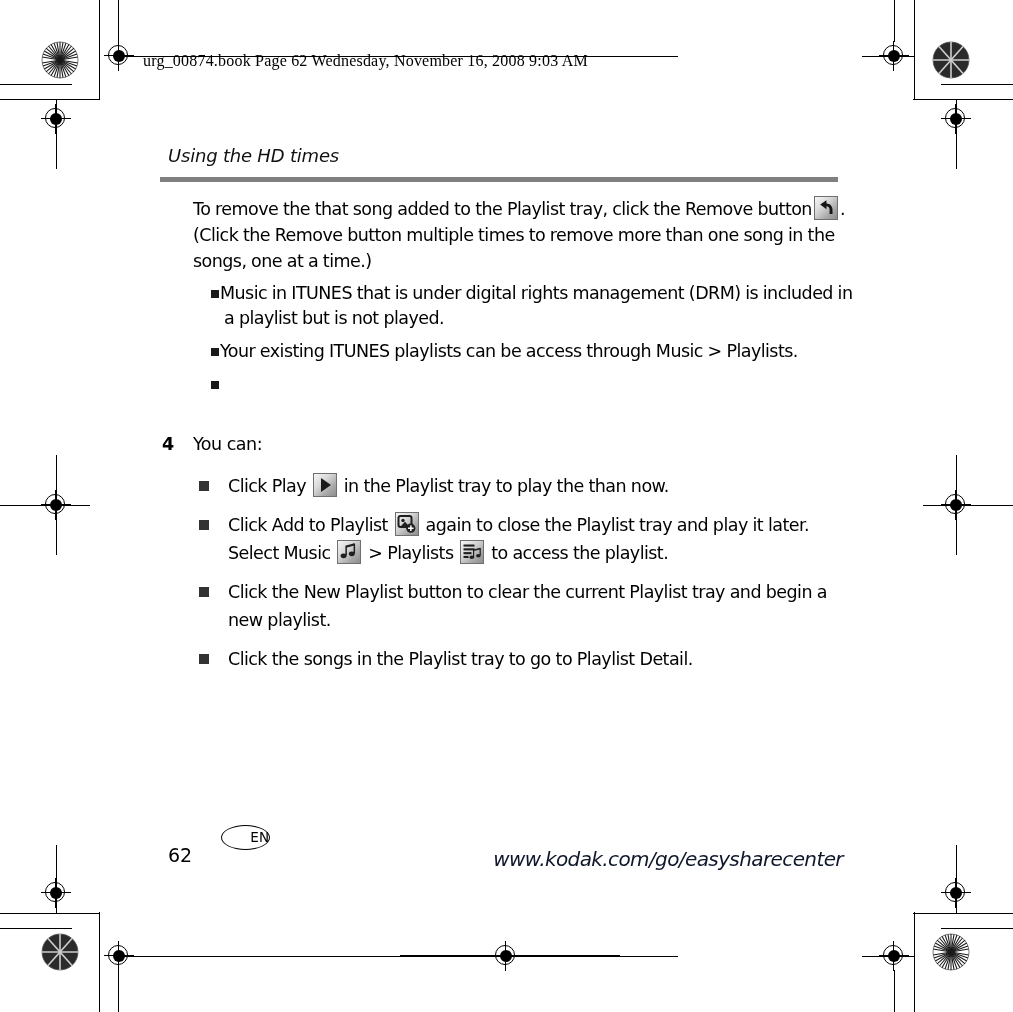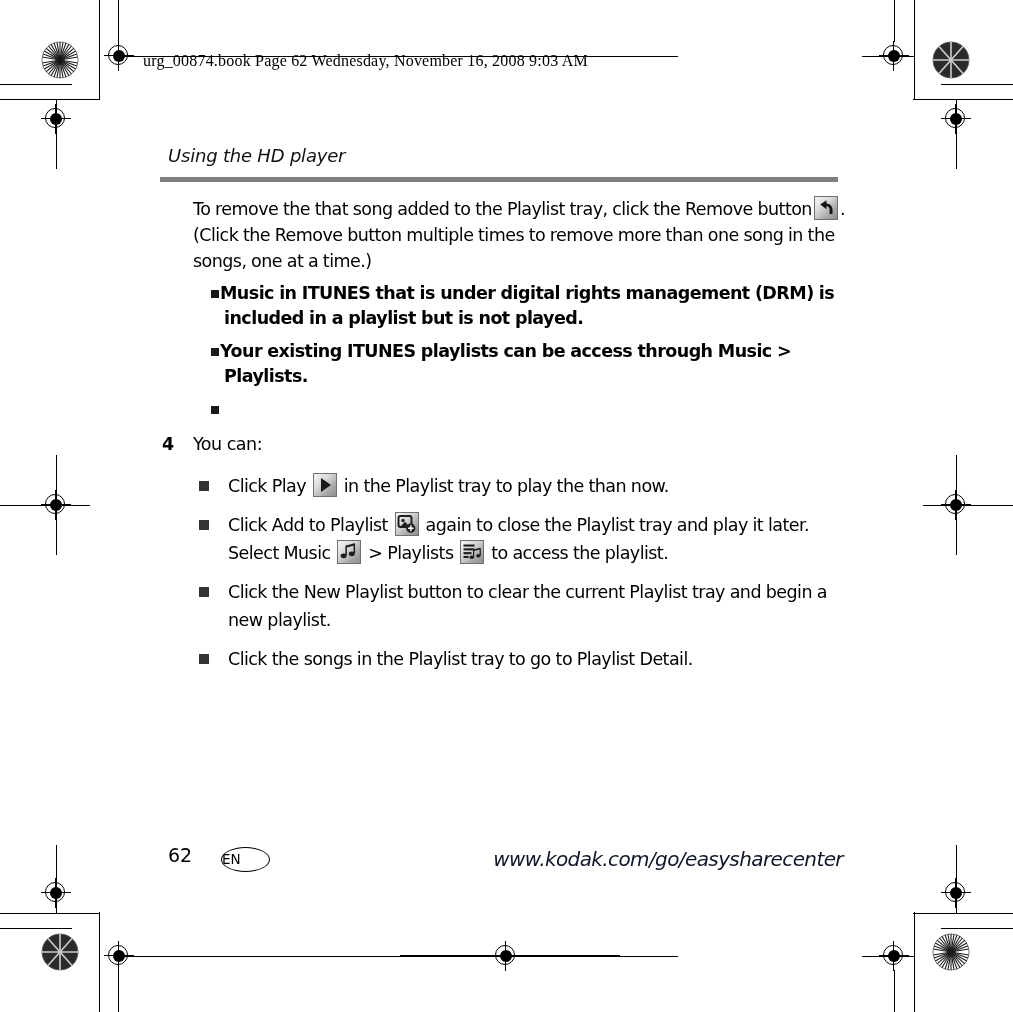--- a/index.html
+++ b/index.html
@@ -92,21 +92,20 @@
   .sub-item {
     position: relative;
     font-family: "DejaVu Sans", sans-serif;
     font-size: 17.5px;
     line-height: 25px;
     letter-spacing: -0.55px;
     word-spacing: -0.3px;
     padding-left: 13px;
     margin-bottom: 8px;
     text-indent: -13px;
-    font-weight: bold;
   }
   .sub-item .sq {
     display: inline-block;
     width: 8px; height: 8px;
     background: #1a1a1a;
     margin-right: 1px;
     vertical-align: 1px;
   }
 
   .step-num {
@@ -161,26 +160,26 @@
   
   .folio {
     position: absolute;
     left: 168px; top: 844px;
     font-family: "DejaVu Sans", sans-serif;
     font-size: 19px;
     color: #000;
   }
   .lang-badge {
     position: absolute;
-    left: 221px; top: 847px;
+    left: 221px; top: 825px;
     width: 49px; height: 25px;
     border: 1.6px solid #000;
     border-radius: 50%;
     box-sizing: border-box;
-    text-align: left;
+    text-align: right;
     font-family: "DejaVu Sans", sans-serif;
     font-size: 13.5px;
     line-height: 22px;
     color: #000;
   }
   .web-url {
     position: absolute;
     right: 170px; top: 847px;
     font-family: "DejaVu Sans", sans-serif;
     font-style: italic;
@@ -409,21 +408,21 @@
     <div class="cx"></div>
       <div class="cy"></div>
       <div class="ring"></div>
       <div class="dot"></div>
   </div>
   <div class="rule-h" style="left:400px; top:955px; width:220px;"></div>
 </div>
 
 <div class="doc-info">urg_00874.book  Page 62  Wednesday, November 16, 2008  9:03 AM</div>
 
-<div class="running-head">Using the HD player</div>
+<div class="running-head">Using the HD times</div>
 <div class="head-rule"></div>
 
 <div class="content">
 
   <div class="para intro">
     <span>To remove the that song added to the Playlist tray, click the Remove button</span><span class="ico"><svg width="22" height="22" viewBox="0 0 22 22">
           <path d="M11.5 6.5 C15 6.6 17.5 9.2 17.5 12.5 L17.5 17 L14.6 17 L14.6 12.8 C14.6 10.8 13.3 9.4 11.5 9.3 L11.5 12.2 L5.2 7.6 L11.5 3.2 Z" fill="#151515"></path>
         </svg></span><span>.</span>
     <span>(Click the Remove button multiple times to remove more than one song in the songs, one at a time.)</span>
   </div>

